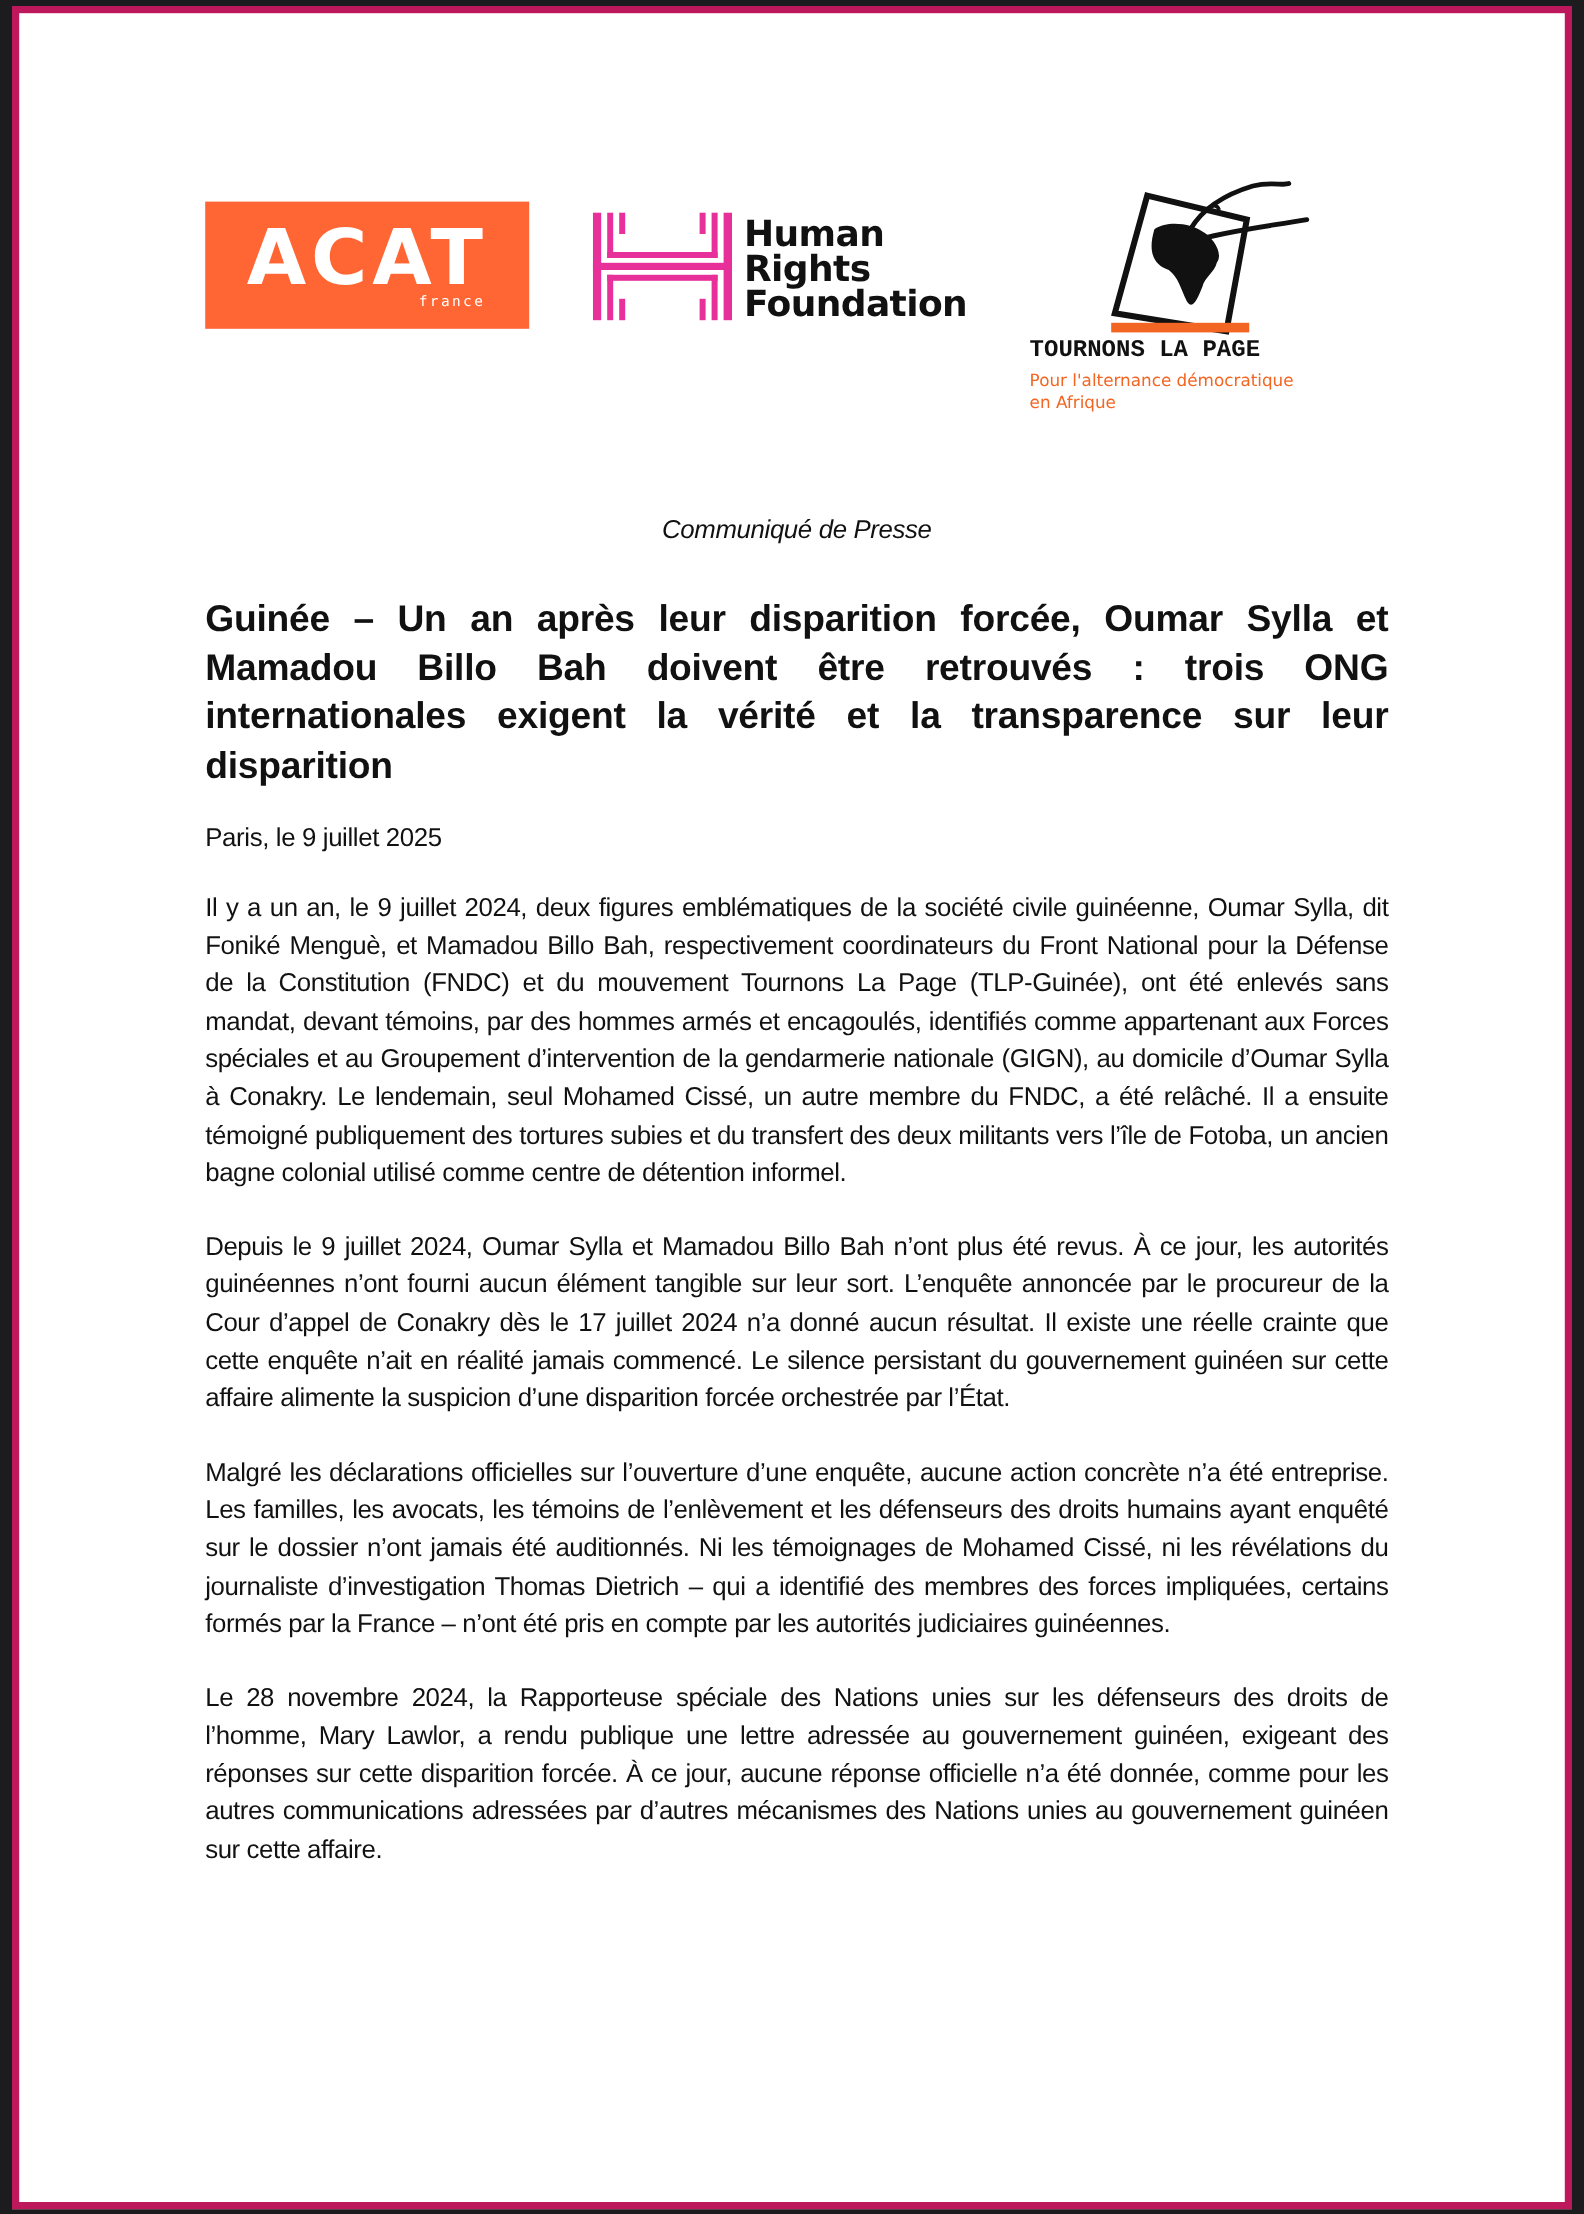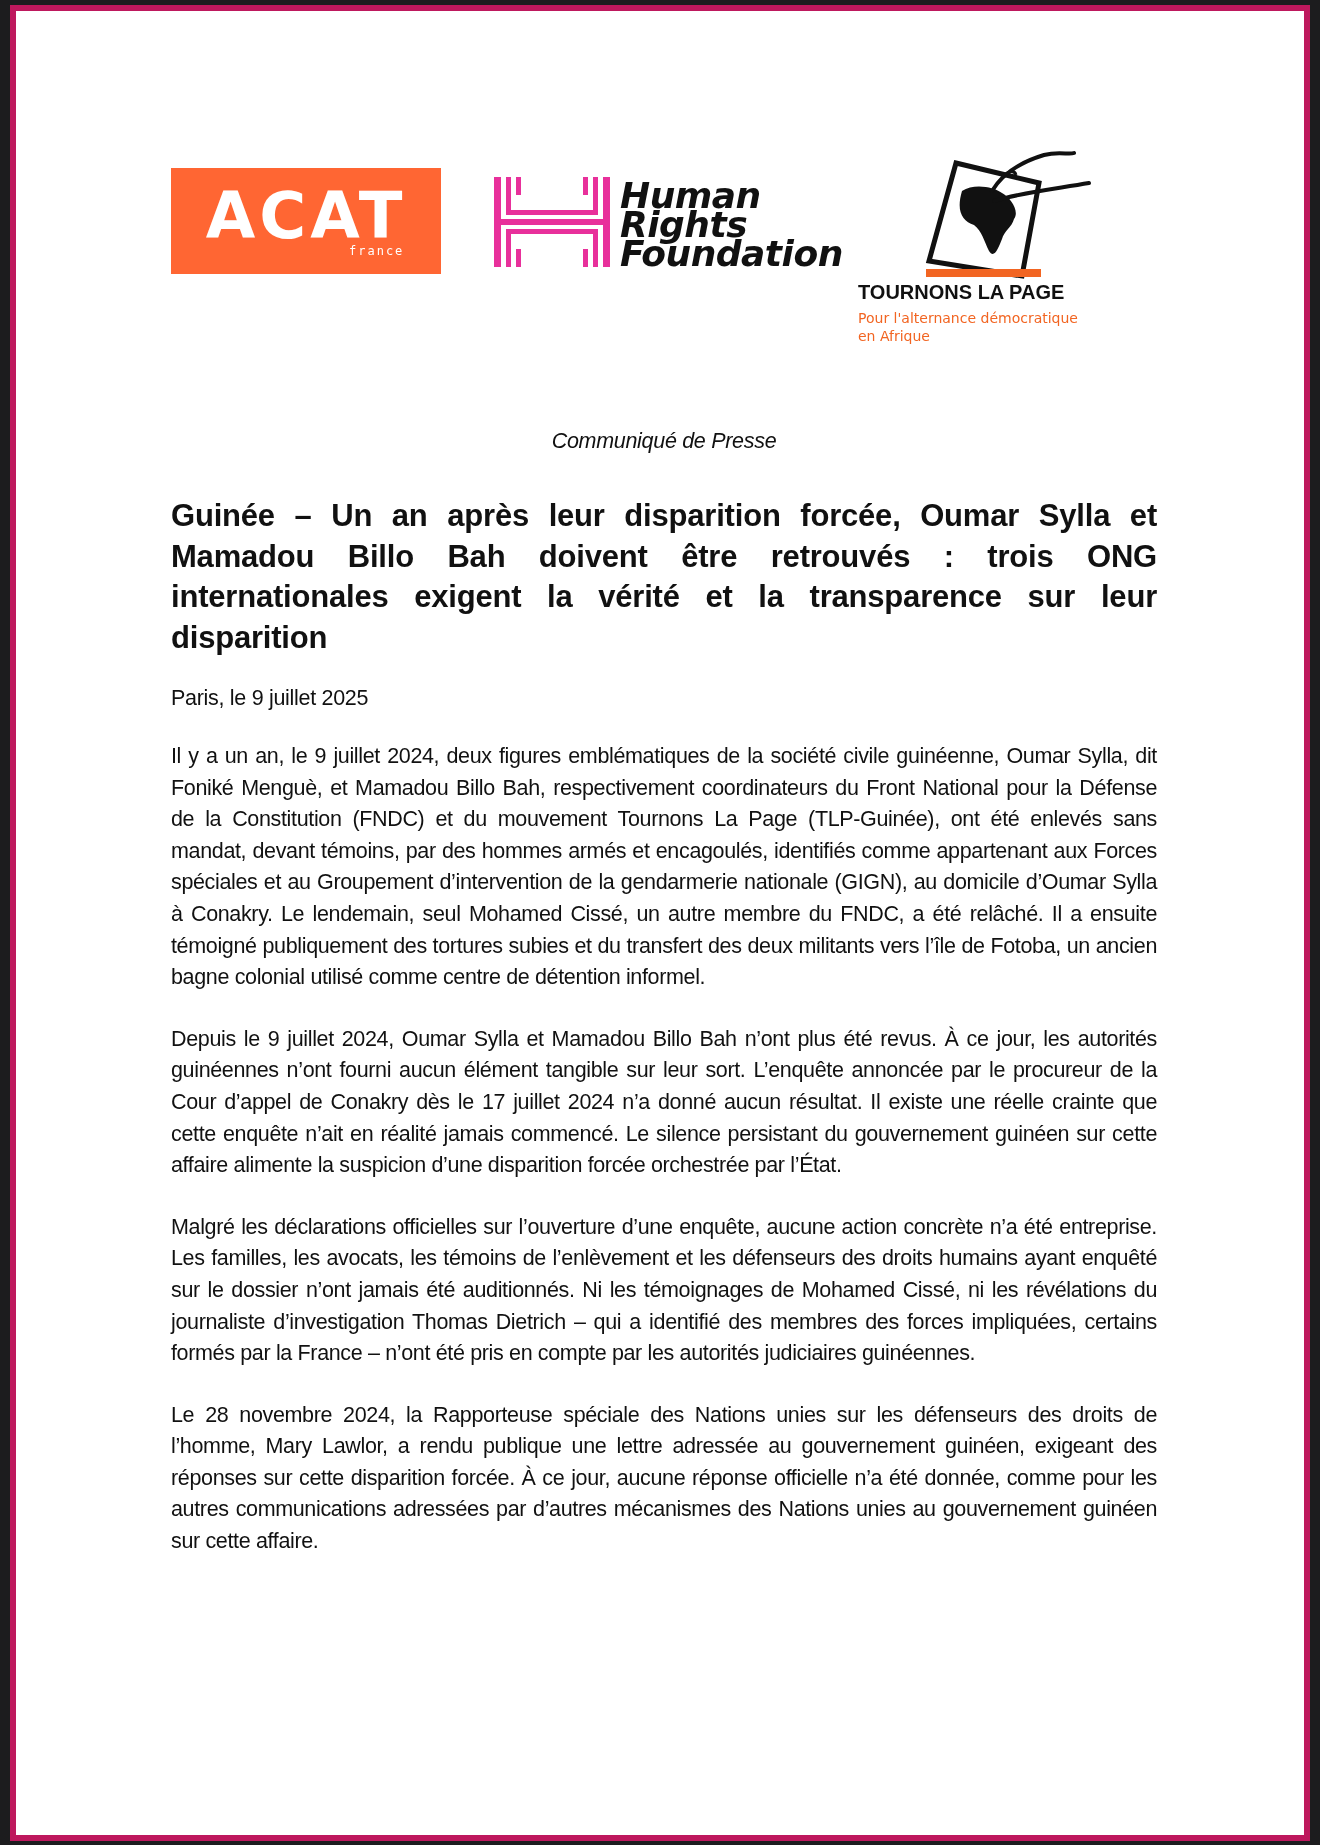--- a/index.html
+++ b/index.html
@@ -33,33 +33,32 @@
     font-family: "DejaVu Sans Mono", monospace;
   }
   .logo-hrf {
     position: absolute; left: 478px; top: 166px;
     width: 340px; height: 100px;
   }
   .hrf-icon { position: absolute; left: 0; top: 0; width: 116px; height: 90px; }
   .hrf-text {
     position: absolute; left: 126px; top: 4px;
     font-family: "DejaVu Sans", sans-serif; font-weight: bold;
-    font-size: 36px; line-height: 29px; color: #111;
+    font-size: 30px; line-height: 29px; color: #111;
     letter-spacing: -0.5px;
-    font-style: italic;
   }
   .hrf-text div { white-space: nowrap; }
   .logo-tlp {
     position: absolute; left: 828px; top: 130px;
     width: 300px; height: 210px;
   }
   .tlp-art { position: absolute; left: 0; top: 0; width: 300px; height: 140px; }
   .tlp-name {
     position: absolute; left: 14px; top: 140px;
-    font-family: Liberation Sans, sans-serif; font-weight: bold;
+    font-family: Liberation Mono, monospace; font-weight: bold;
     font-size: 20px; color: #111; letter-spacing: 0px; white-space: nowrap;
   }
   .tlp-tag {
     position: absolute; left: 14px; top: 168px;
     font-family: "DejaVu Sans", sans-serif; font-weight: normal;
     font-size: 14px; line-height: 18px; color: #f26522;
   }
   .content {
     position: absolute; left: 155px; top: 418px; width: 986px;
     color: #111;

